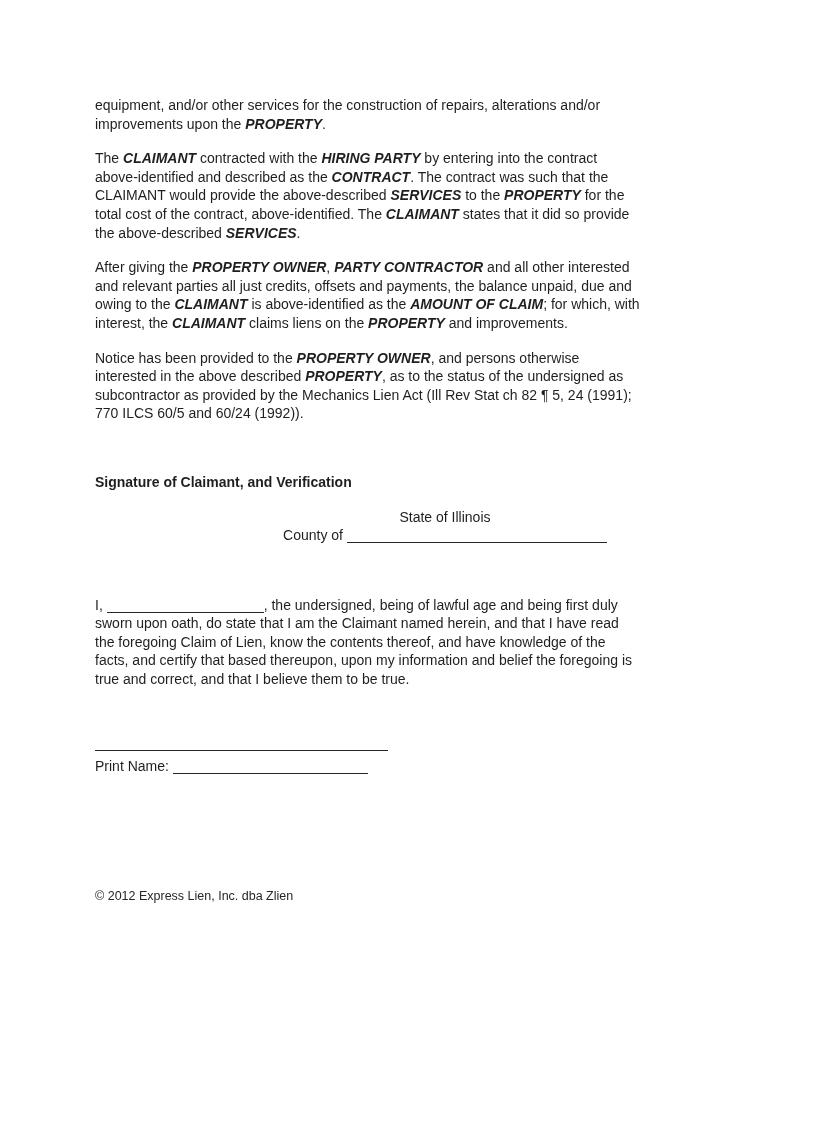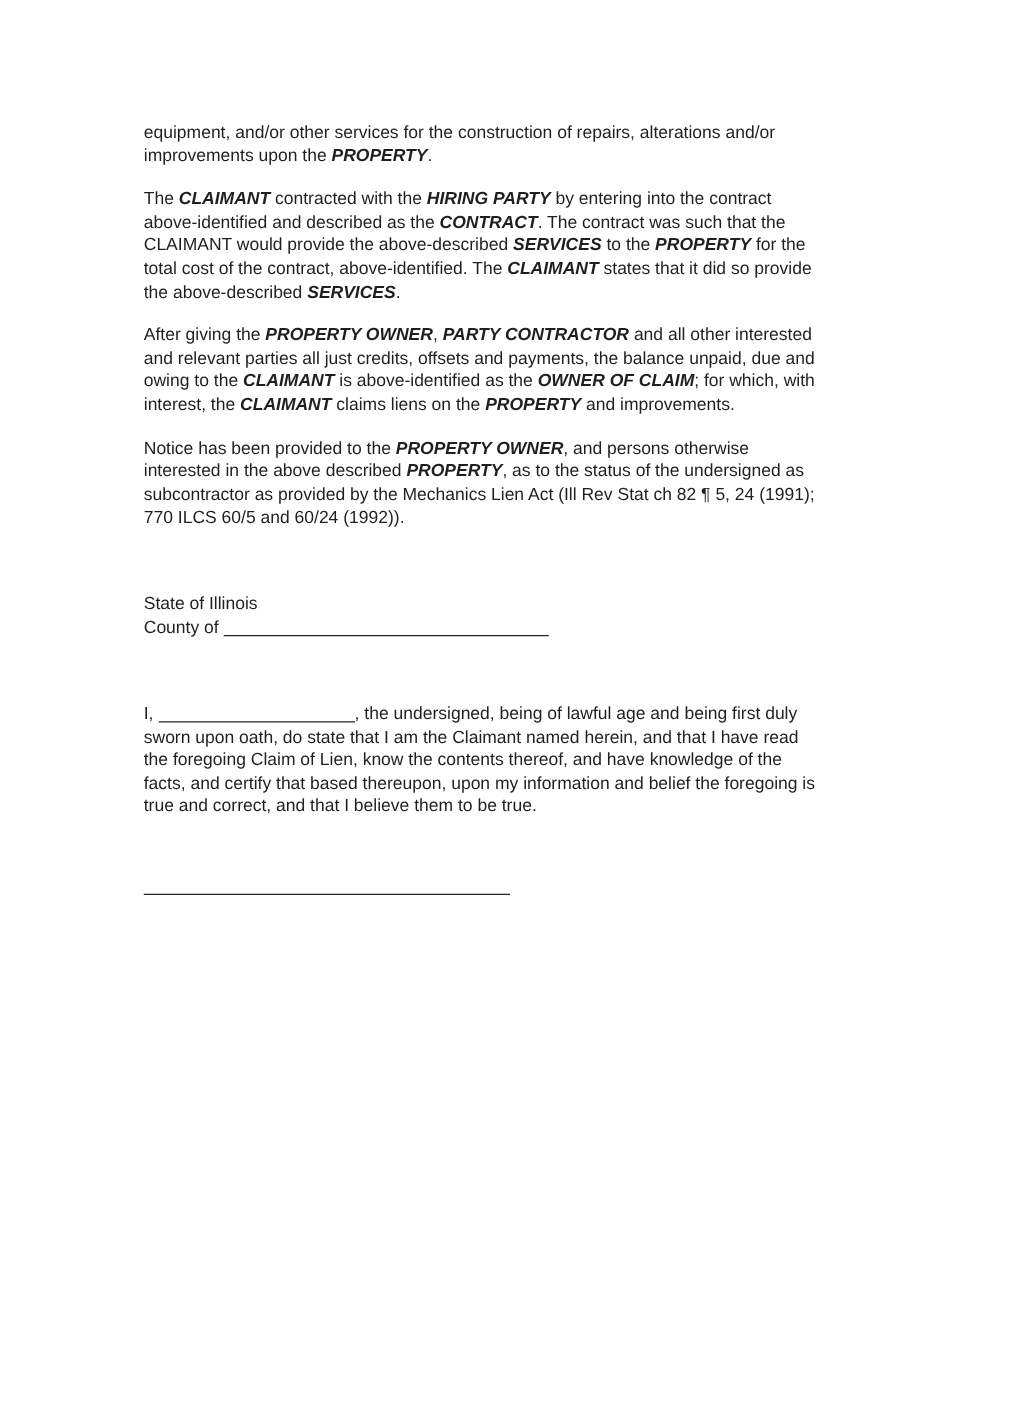--- a/index.html
+++ b/index.html
@@ -14,27 +14,26 @@
     color: #1f1f1f;
   }
   .content {
     position: absolute;
     left: 95px;
     top: 96px;
     width: 700px;
     font-size: 14px;
     line-height: 18.6px;
     color: #1f1f1f;
-    margin-left: 20px;
   }
   .content p { margin: 0 0 16px 0; }
   b { font-weight: bold; font-style: italic; }
   .para-heading { font-weight: bold; margin: 0 0 16px 0; }
   .para-last-body { margin: 0 0 50px 0 !important; }
-  .state-county { margin: 0 0 51px 0 !important; }
+  .state-county { margin: 0 0 51px 0 !important; text-align: center; }
   .verification { margin: 0 0 50px 0 !important; }
   .blank {
     display: inline-block;
     height: 3px;
     border-bottom: 1.4px solid #252525;
     vertical-align: -3px;
   }
   .sigblock { margin: 0 0 112px 0; }
   .sigblock p { margin: 0; line-height: 19.3px; }
   .rule {
@@ -53,28 +52,31 @@
 <body>
 
 <div class="page">
   <div class="content">
 
     <p>equipment, and/or other services for the construction of repairs, alterations and/or<br>improvements upon the <b>PROPERTY</b>.</p>
 
     <p>The <b>CLAIMANT</b> contracted with the <b>HIRING PARTY</b> by entering into the contract<br>above-identified and described as the <b>CONTRACT</b>. The contract was such that the<br>CLAIMANT would provide the above-described <b>SERVICES</b> to the <b>PROPERTY</b> for the<br>total cost of the contract, above-identified. The <b>CLAIMANT</b> states that it did so provide<br>the above-described <b>SERVICES</b>.</p>
 
 
-    <p>After giving the <b>PROPERTY OWNER</b>, <b>PARTY CONTRACTOR</b> and all other interested<br>and relevant parties all just credits, offsets and payments, the balance unpaid, due and<br>owing to the <b>CLAIMANT</b> is above-identified as the <b>OWNER OF CLAIM</b>; for which, with<br>interest, the <b>CLAIMANT</b> claims liens on the <b>PROPERTY</b> and improvements.</p>
+    <p>After giving the <b>PROPERTY OWNER</b>, <b>PARTY CONTRACTOR</b> and all other interested<br>and relevant parties all just credits, offsets and payments, the balance unpaid, due and<br>owing to the <b>CLAIMANT</b> is above-identified as the <b>AMOUNT OF CLAIM</b>; for which, with<br>interest, the <b>CLAIMANT</b> claims liens on the <b>PROPERTY</b> and improvements.</p>
 
     <p class="para-last-body">Notice has been provided to the <b>PROPERTY OWNER</b>, and persons otherwise<br>interested in the above described <b>PROPERTY</b>, as to the status of the undersigned as<br>subcontractor as provided by the Mechanics Lien Act (Ill Rev Stat ch 82 ¶ 5, 24 (1991);<br>770 ILCS 60/5 and 60/24 (1992)).</p>
 
+    <p class="para-heading">Signature of Claimant, and Verification</p>
 
     <p class="state-county">State of Illinois<br>County of <span class="blank" style="width: 260px;"></span></p>
 
     <p class="verification">I, <span class="blank" style="width: 157px;"></span>, the undersigned, being of lawful age and being first duly<br>sworn upon oath, do state that I am the Claimant named herein, and that I have read<br>the foregoing Claim of Lien, know the contents thereof, and have knowledge of the<br>facts, and certify that based thereupon, upon my information and belief the foregoing is<br>true and correct, and that I believe them to be true.</p>
 
     <div class="sigblock">
       <div class="rule"></div>
+      <p>Print Name: <span class="blank" style="width: 195px;"></span></p>
     </div>
 
+    <div class="footer">© 2012 Express Lien, Inc. dba Zlien</div>
 
   </div>
 </div>
 
 </body></html>

